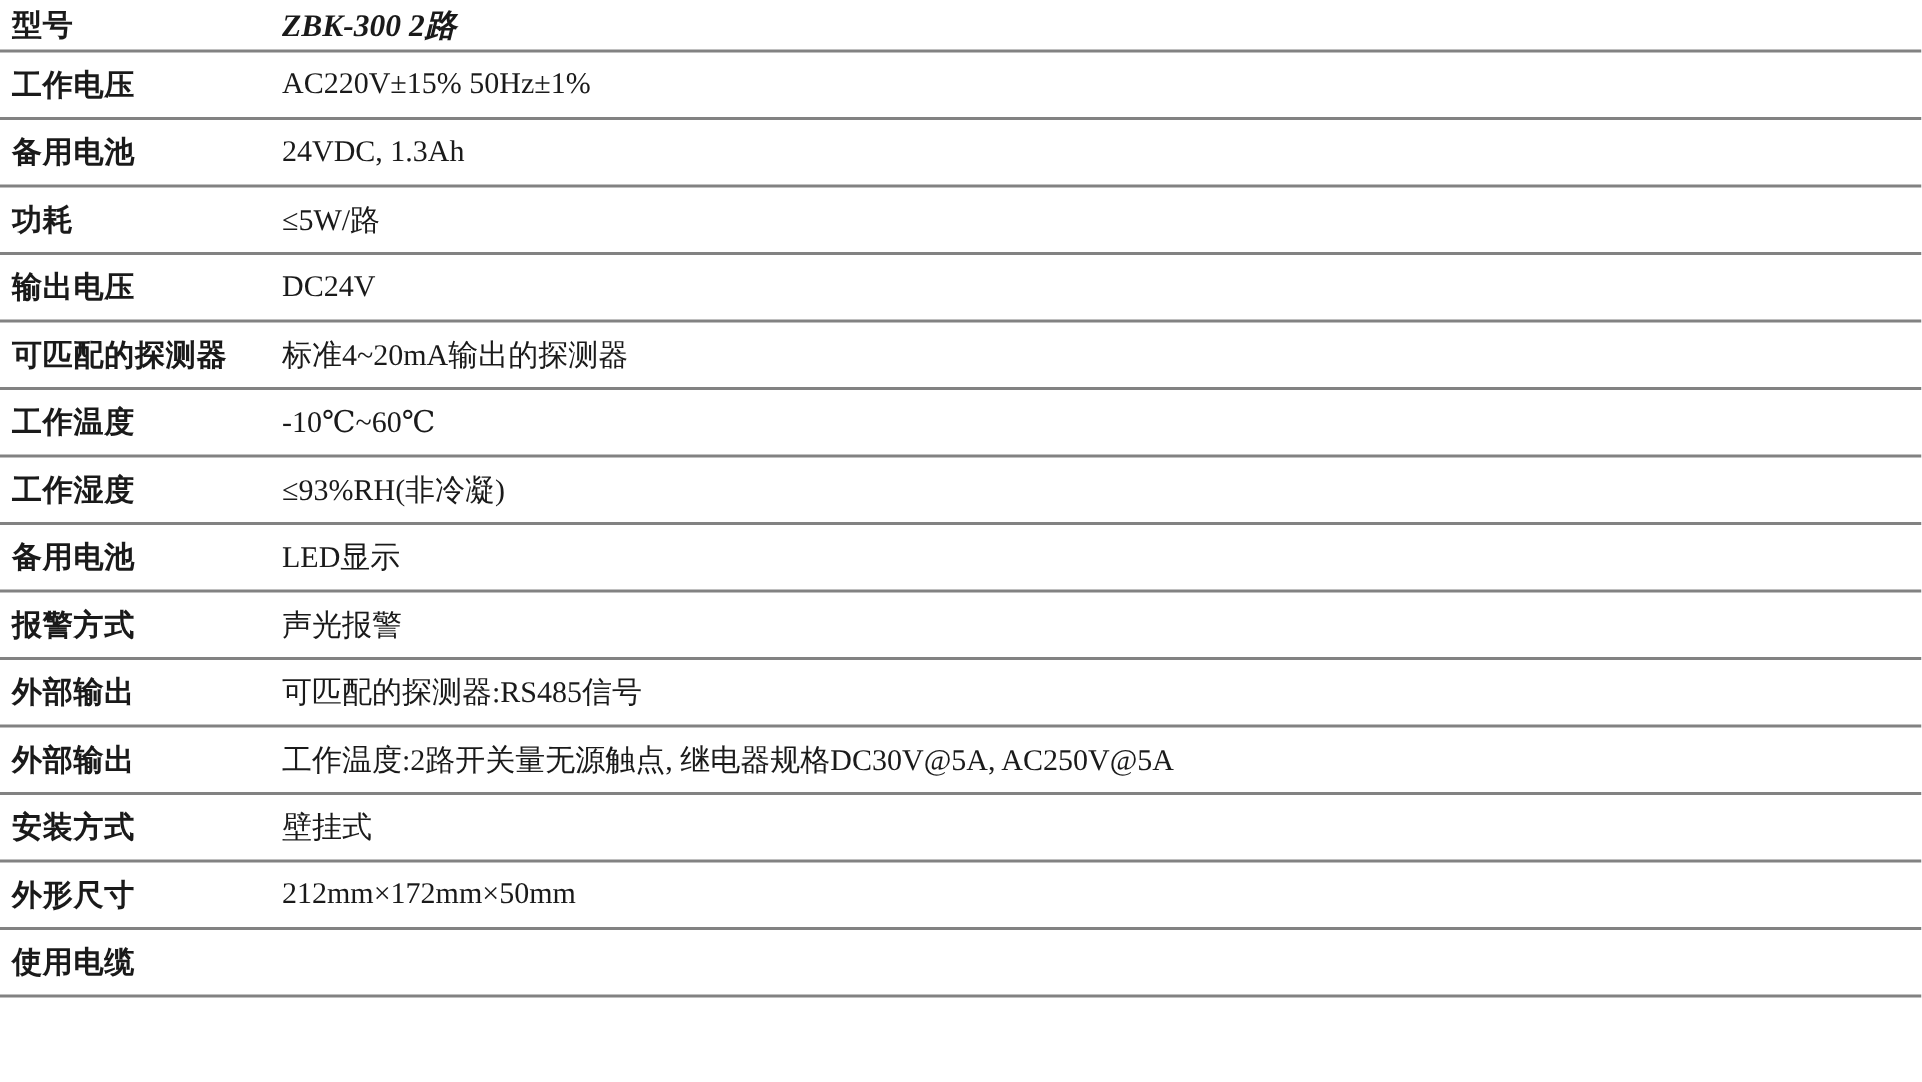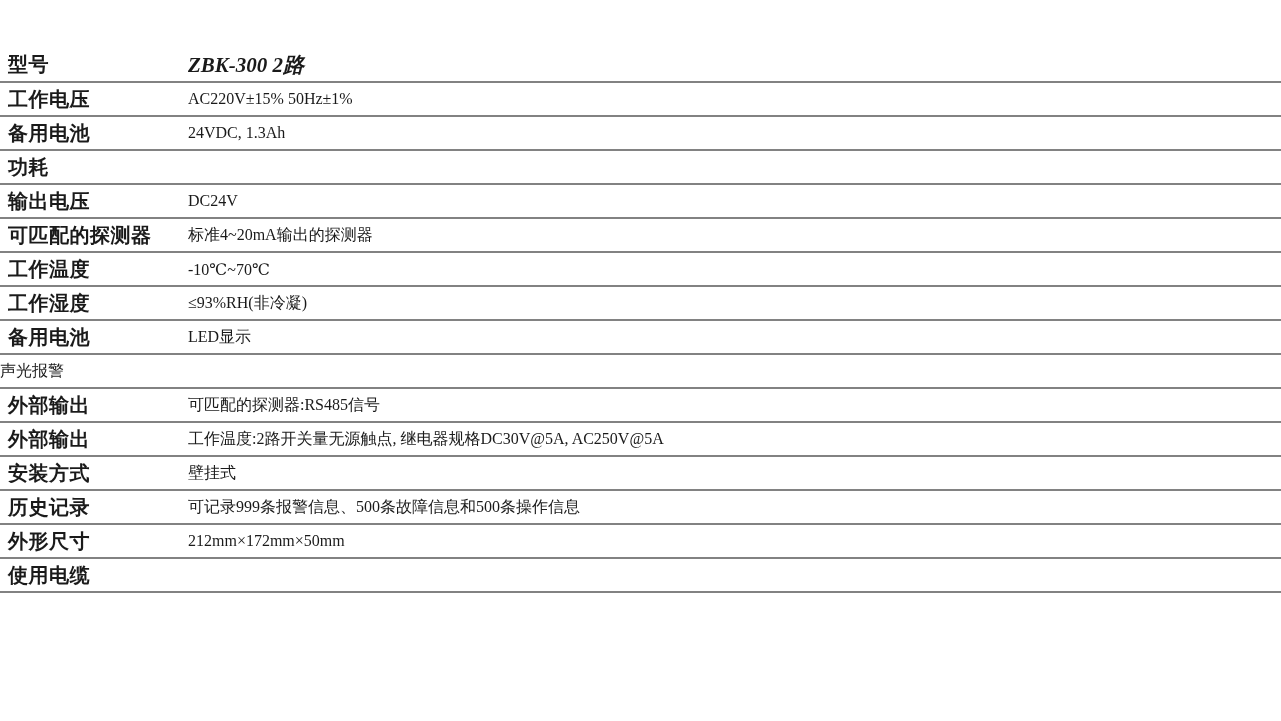--- a/index.html
+++ b/index.html
@@ -10,44 +10,43 @@
   body {
     width: 1281px;
     height: 721px;
     overflow: hidden;
     font-family: "Liberation Serif", "DejaVu Serif", serif;
     color: #1a1a1a;
     -webkit-font-smoothing: antialiased;
   }
   .spec-table {
     width: 1281px;
-    margin-top: 48px;
   }
   .row {
     display: flex;
     align-items: center;
     box-sizing: border-box;
-    height: 34px;
+    height: 45px;
     border-bottom: 2px solid #828282;
   }
   .row.model-row {
     height: 35px;
   }
   .label {
     flex: 0 0 188px;
     padding-left: 8px;
     box-sizing: border-box;
     font-weight: 700;
     font-size: 20px;
     letter-spacing: 0.5px;
     white-space: nowrap;
   }
   .value {
     flex: 1 1 auto;
-    font-size: 16px;
+    font-size: 20px;
     white-space: nowrap;
   }
   .model-row .value {
     font-weight: 700;
     font-size: 21px;
     font-style: italic;
   }
 </style>
 </head>
 <body>
@@ -64,70 +63,68 @@
     <div class="value">AC220V±15% 50Hz±1%</div>
   </div>
 
   <div class="row">
     <div class="label">备用电池</div>
     <div class="value">24VDC, 1.3Ah</div>
   </div>
 
   <div class="row">
     <div class="label">功耗</div>
+    <div class="value">≤5W/路</div>
   </div>
 
   <div class="row">
     <div class="label">输出电压</div>
     <div class="value">DC24V</div>
   </div>
 
   <div class="row">
     <div class="label">可匹配的探测器</div>
     <div class="value">标准4~20mA输出的探测器</div>
   </div>
 
   <div class="row">
     <div class="label">工作温度</div>
-    <div class="value">-10℃~70℃</div>
+    <div class="value">-10℃~60℃</div>
   </div>
 
   <div class="row">
     <div class="label">工作湿度</div>
     <div class="value">≤93%RH(非冷凝)</div>
   </div>
 
   <div class="row">
     <div class="label">备用电池</div>
     <div class="value">LED显示</div>
   </div>
 
   <div class="row">
+    <div class="label">报警方式</div>
     <div class="value">声光报警</div>
   </div>
 
   <div class="row">
     <div class="label">外部输出</div>
     <div class="value">可匹配的探测器:RS485信号</div>
   </div>
 
   <div class="row">
     <div class="label">外部输出</div>
     <div class="value">工作温度:2路开关量无源触点, 继电器规格DC30V@5A, AC250V@5A</div>
   </div>
 
   <div class="row">
     <div class="label">安装方式</div>
     <div class="value">壁挂式</div>
   </div>
 
-  <div class="row">
-    <div class="label">历史记录</div>
-    <div class="value">可记录999条报警信息、500条故障信息和500条操作信息</div>
-  </div>
 
   <div class="row">
     <div class="label">外形尺寸</div>
     <div class="value">212mm×172mm×50mm</div>
   </div>
 
   <div class="row">
     <div class="label">使用电缆</div>
   </div>
 

